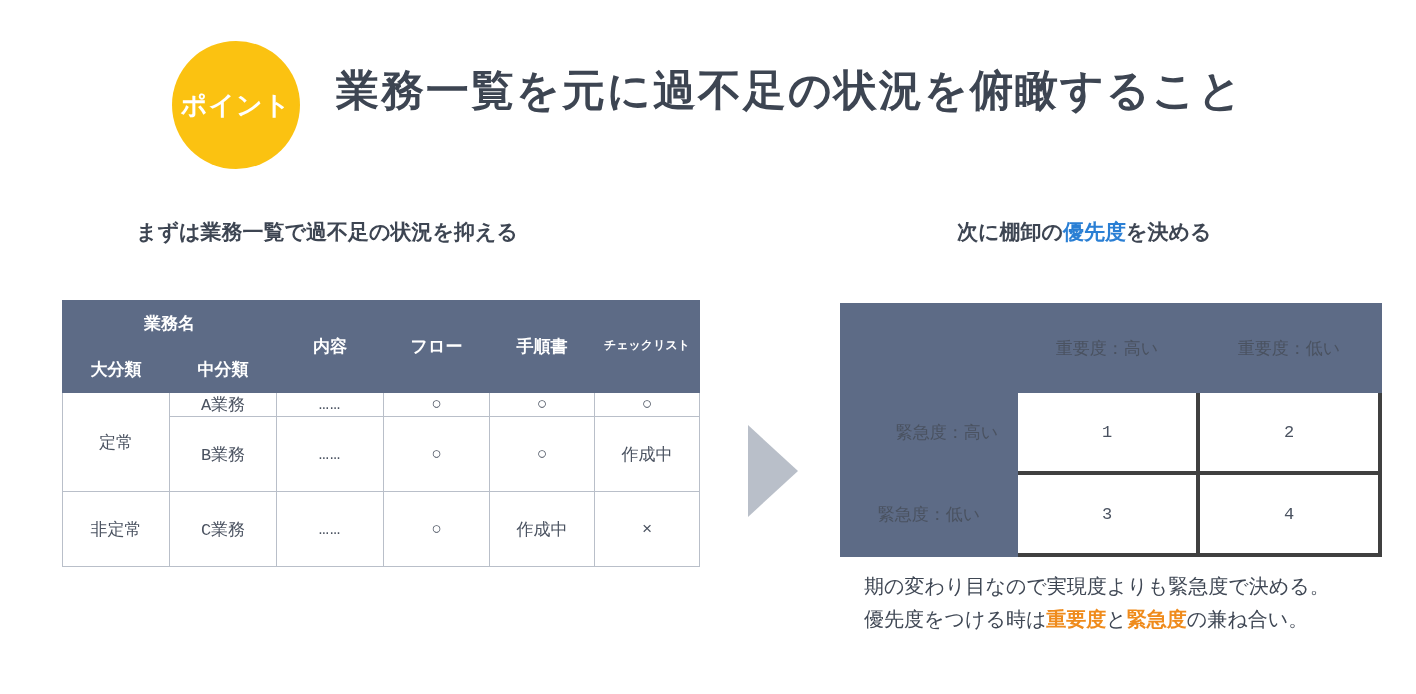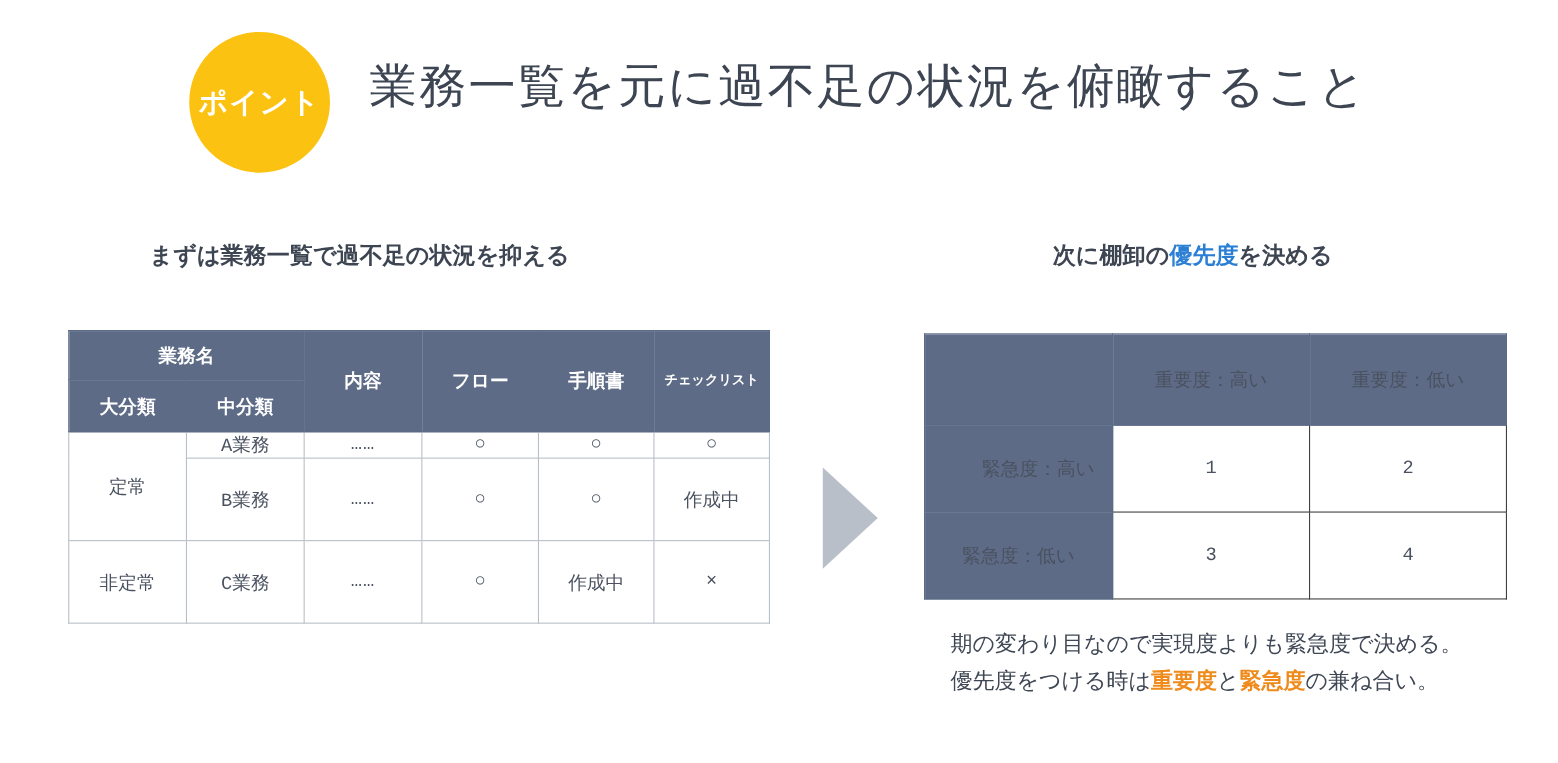--- a/index.html
+++ b/index.html
@@ -13,21 +13,21 @@
     font-family: "Liberation Sans", "DejaVu Sans", sans-serif;
     color: #3f4754;
     position: relative;
     overflow: hidden;
   }
 
   
   .header {
     position: absolute;
     left: 0;
-    top: 4px;
+    top: 16px;
     width: 1416px;
     height: 160px;
     text-align: right;
   }
   .point-badge {
     position: absolute;
     left: 172px;
     top: 25px;
     width: 128px;
     height: 128px;
@@ -39,21 +39,21 @@
     letter-spacing: 1px;
     display: flex;
     align-items: center;
     justify-content: center;
   }
   .header-title {
     position: absolute;
     left: 336px;
     top: 46px;
     font-size: 43px;
-    font-weight: normal;
+    font-weight: bold;
     color: #3d4552;
     letter-spacing: 2px;
     white-space: nowrap;
   }
 
   
   .sub-title {
     position: absolute;
     font-size: 21px;
     font-weight: bold;
@@ -129,21 +129,21 @@
     border-bottom: 46px solid transparent;
     border-left: 50px solid #b9bfc9;
   }
 
   
   #right-table {
     left: 840px;
     top: 303px;
   }
   #right-table td {
-    border: 1px solid #404040;
+    border: 4px solid #404040;
   }
   .rt-corner {
     background: #5d6b86;
     border-color: #5d6b86 !important;
   }
   .rt-col-hdr {
     background: #5d6b86;
     color: #ffffff;
     font-weight: bold;
     font-size: 19px;

